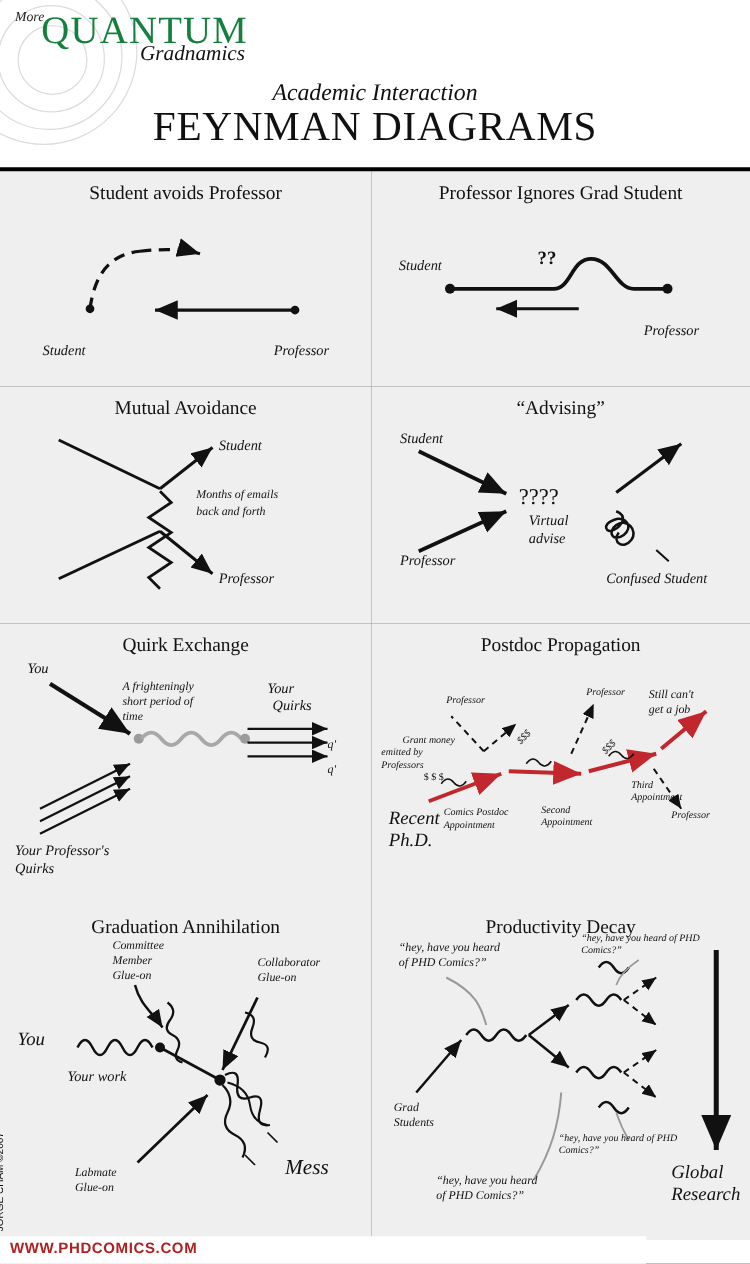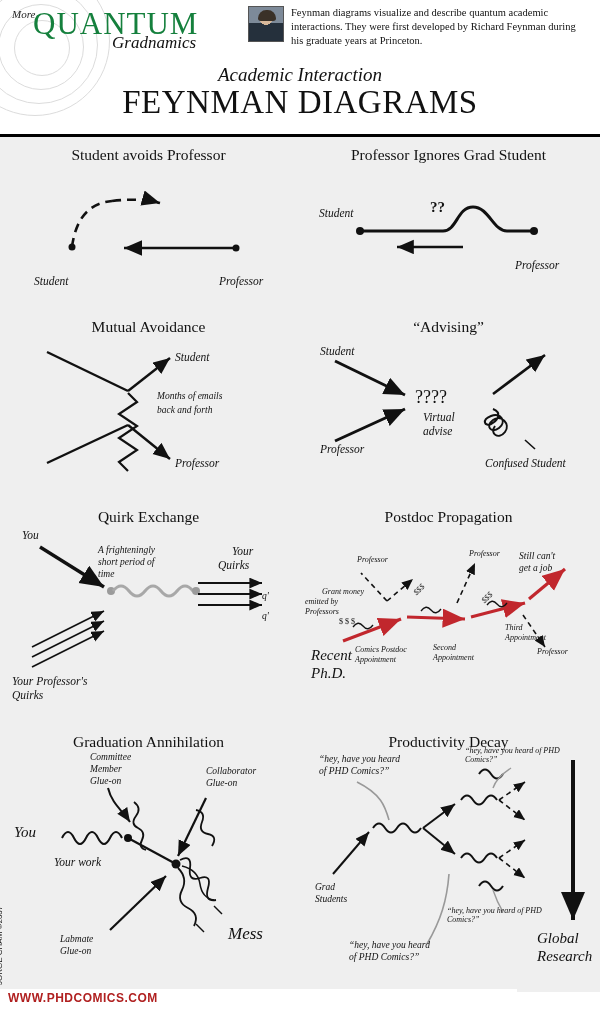--- a/index.html
+++ b/index.html
@@ -115,24 +115,20 @@
   <div class="swirl">
     <i></i>
       <i></i>
       <i></i>
       <i></i>
   </div>
   <div class="logo-more">More</div>
   <div class="logo-quantum">QUANTUM</div>
   <div class="logo-grad">Gradnamics</div>
 
-  <div class="blurb">
-    <div class="blurb-photo"></div>
-    <div class="blurb-text">Feynman diagrams visualize and describe quantum academic interactions. They were first developed by Richard Feynman during his graduate years at Princeton.</div>
-  </div>
 
   <div class="title-sub">Academic Interaction</div>
   <div class="title-main">FEYNMAN DIAGRAMS</div>
 </div>
 <div class="band-top"></div>
 
 <div class="grid">
 
   <div class="panel">
     <div class="panel-title">Student avoids Professor</div>
@@ -208,21 +204,21 @@
       <line x1="198" y1="95" x2="262" y2="95" stroke="#111" stroke-width="1.8" marker-end="url(#ah)"></line>
       <line x1="198" y1="106" x2="262" y2="106" stroke="#111" stroke-width="1.8" marker-end="url(#ah)"></line>
       <line x1="32" y1="148" x2="104" y2="112" stroke="#111" stroke-width="1.8" marker-end="url(#ah)"></line>
       <line x1="32" y1="158" x2="104" y2="122" stroke="#111" stroke-width="1.8" marker-end="url(#ah)"></line>
       <line x1="32" y1="168" x2="104" y2="132" stroke="#111" stroke-width="1.8" marker-end="url(#ah)"></line>
     </svg>
     <div class="lbl" style="left:22px; top:30px;">You</div>
     <div class="lbl sm" style="left:98px; top:46px;">A frighteningly</div>
     <div class="lbl sm" style="left:98px; top:58px;">short period of</div>
     <div class="lbl sm" style="left:98px; top:70px;">time</div>
-    <div class="lbl" style="left:232px; top:46px;text-align:right;">Your</div>
+    <div class="lbl" style="left:214px; top:46px;text-align:right;">Your</div>
     <div class="lbl" style="left:218px; top:60px;">Quirks</div>
     <div class="lbl sm" style="left:262px; top:92px;">q'</div>
     <div class="lbl sm" style="left:262px; top:112px;">q'</div>
     <div class="lbl" style="left:12px; top:176px;">Your Professor's</div>
     <div class="lbl" style="left:12px; top:190px;">Quirks</div>
   </div>
 
   <div class="panel">
     <div class="panel-title">Postdoc Propagation</div>
     <svg width="303" height="225">

